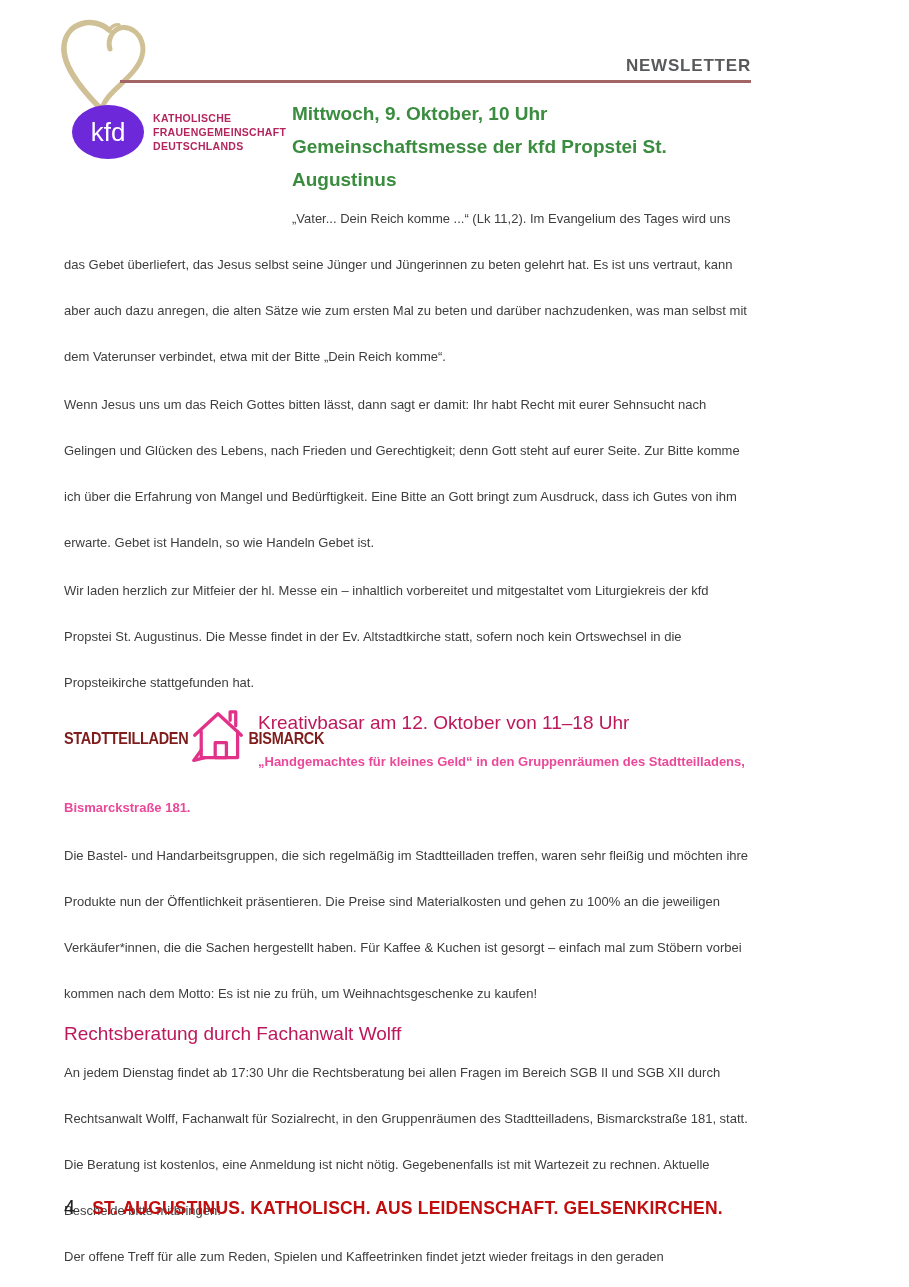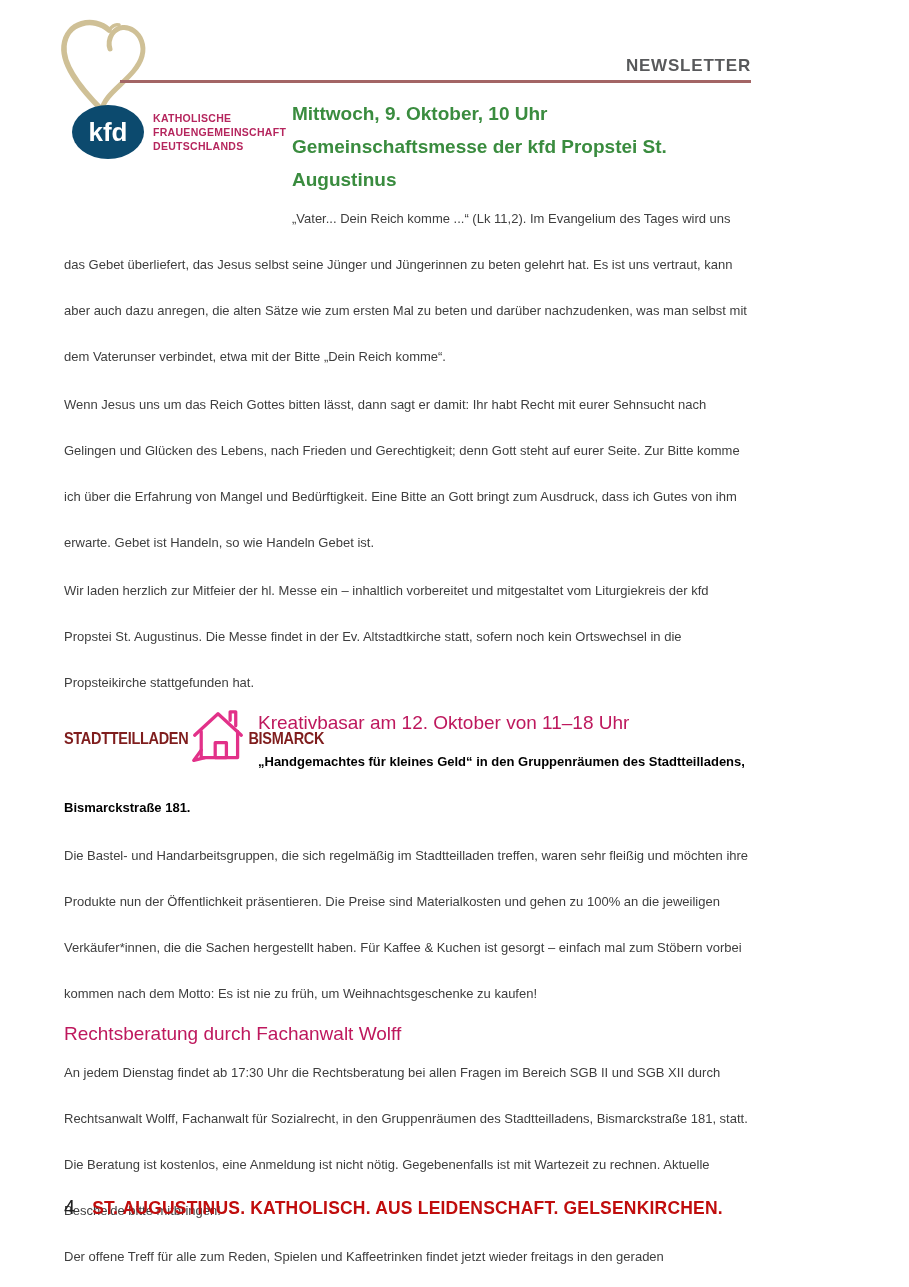--- a/index.html
+++ b/index.html
@@ -27,23 +27,23 @@
   .content { position: absolute; left: 64px; right: 64px; top: 97px; color: #3e3e3e; }
   .content p { margin: 0; font-size: 13px; line-height: 46px; }
   .content p + p { margin-top: 2px; }
 
   .section { position: relative; }
 
   
   .kfd-logo { position: absolute; left: 8px; top: 8px; display: flex; align-items: center; gap: 9px; }
   .kfd-circle {
     width: 72px; height: 54px; border-radius: 50%;
-    background: #0c4a6e; color: #fff;
+    background: #6d28d9; color: #fff;
     display: flex; align-items: center; justify-content: center;
-    font-size: 26px; font-weight: bold;
+    font-size: 26px; font-weight: normal;
   }
   .kfd-words {
     color: #b5255d; font-size: 10.5px; font-weight: bold;
     line-height: 14px; letter-spacing: 0.3px;
   }
   .h-green {
     margin: 0 0 0 228px; font-size: 19px; font-weight: bold;
     line-height: 33px; color: #3a8c3f;
   }
   .indent-kfd { text-indent: 228px; }
@@ -51,21 +51,21 @@
   
   .stl-logo { position: absolute; left: 0px; top: 2px; display: flex; align-items: center; color: #7f1d1d; }
   .stl-text { font-size: 14.5px; font-weight: bold; letter-spacing: -0.3px; transform: scaleY(1.15); }
   .house-icon { width: 56px; height: 60px; margin: 0 2px; }
   .h-pink {
     margin: 0; font-size: 19px; font-weight: normal;
     line-height: 33px; color: #be185d;
   }
   .h-pink.indented { margin-left: 194px; }
   .indent-stl { text-indent: 194px; }
-  .bold-intro { font-weight: bold; color: #000000; }
+  .bold-intro { font-weight: bold; color: #ec4899; }
 
   
   .page-number { position: absolute; left: 64px; top: 1196px; font-size: 20px; color: #222; }
   .footer-slogan {
     position: absolute; left: 0; right: 0; top: 1198px;
     text-align: center; font-size: 17.5px; font-weight: bold;
     letter-spacing: 0.2px; color: #c00d0d;
   }
 </style>
 </head>

